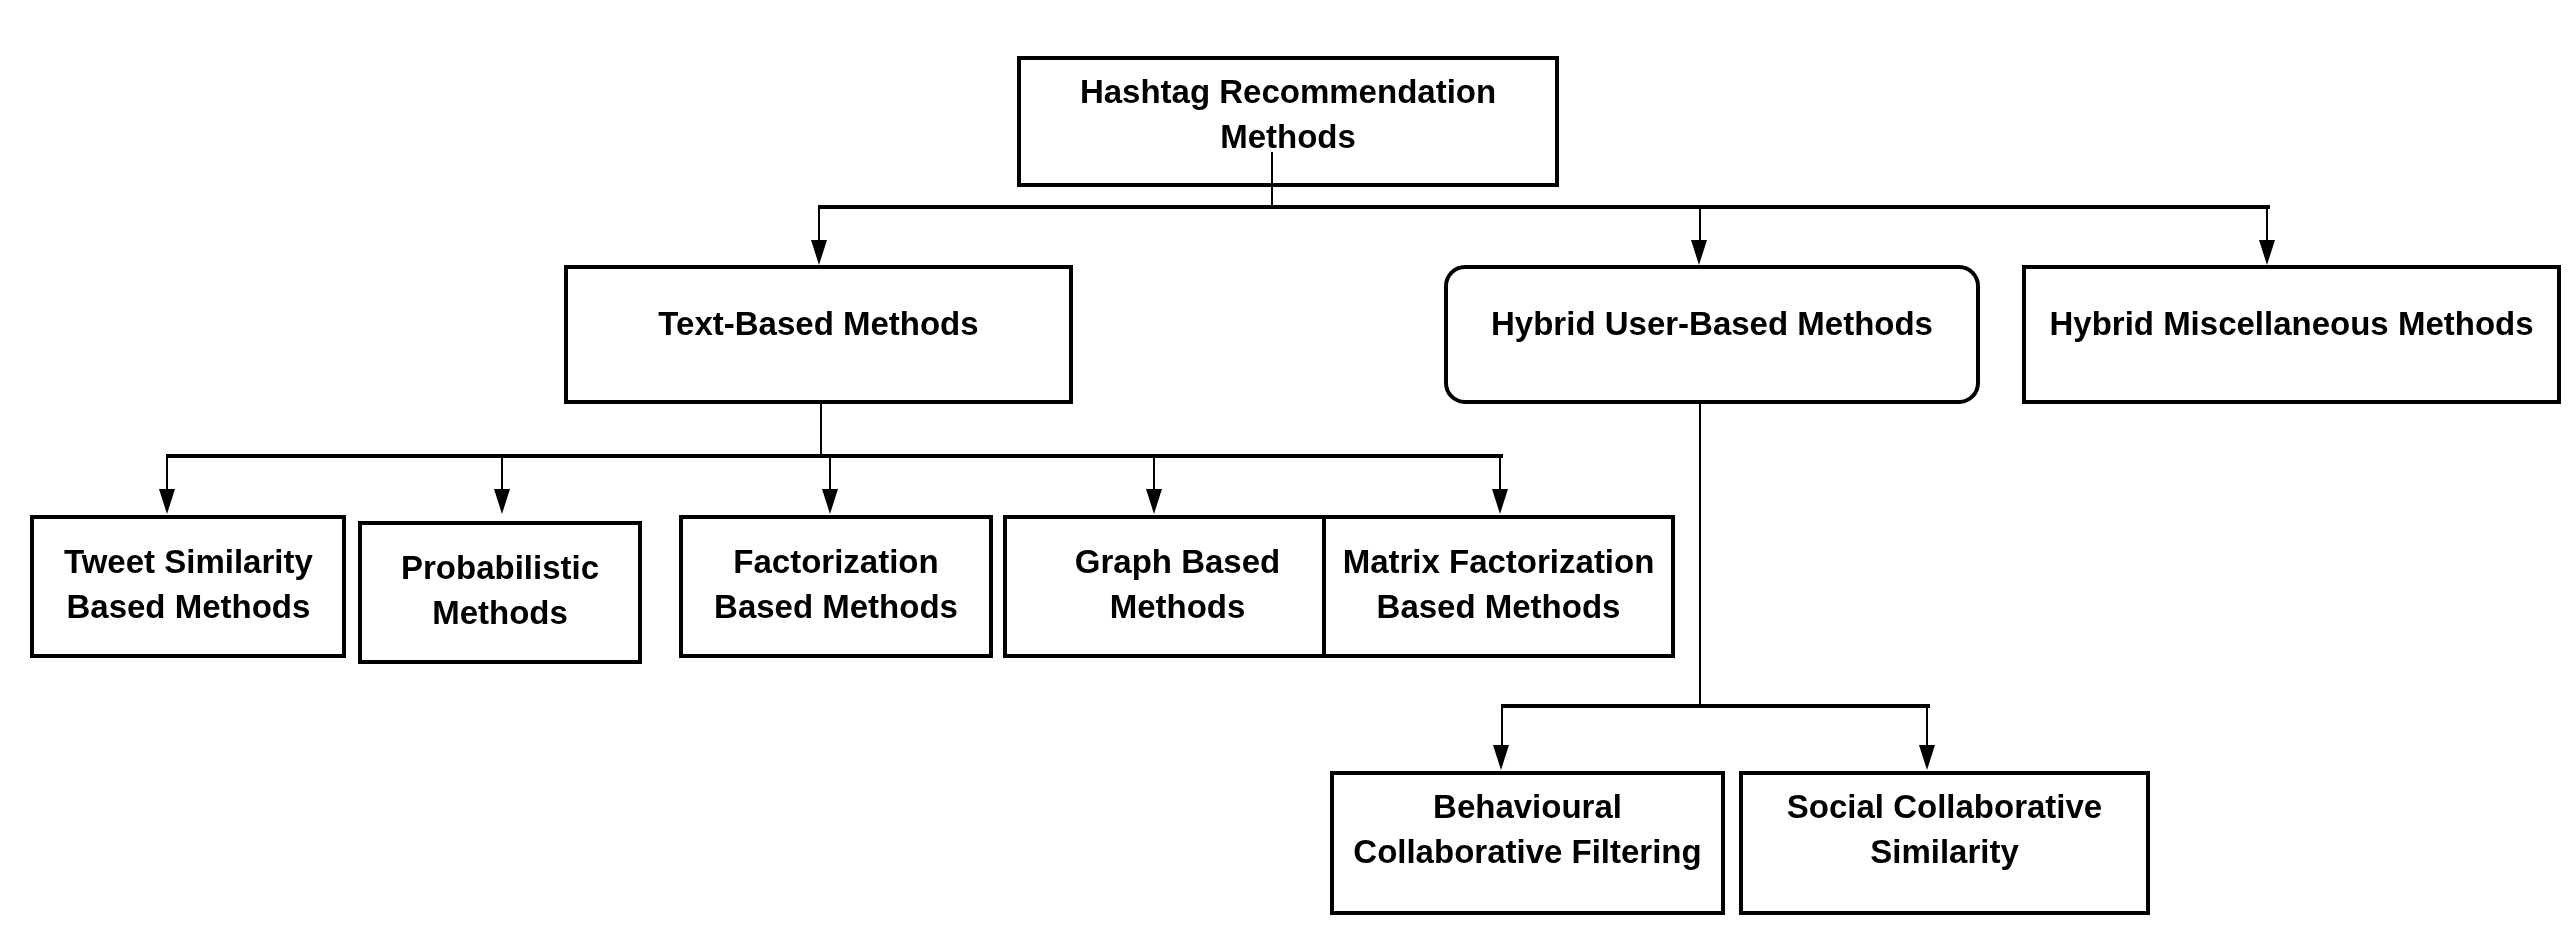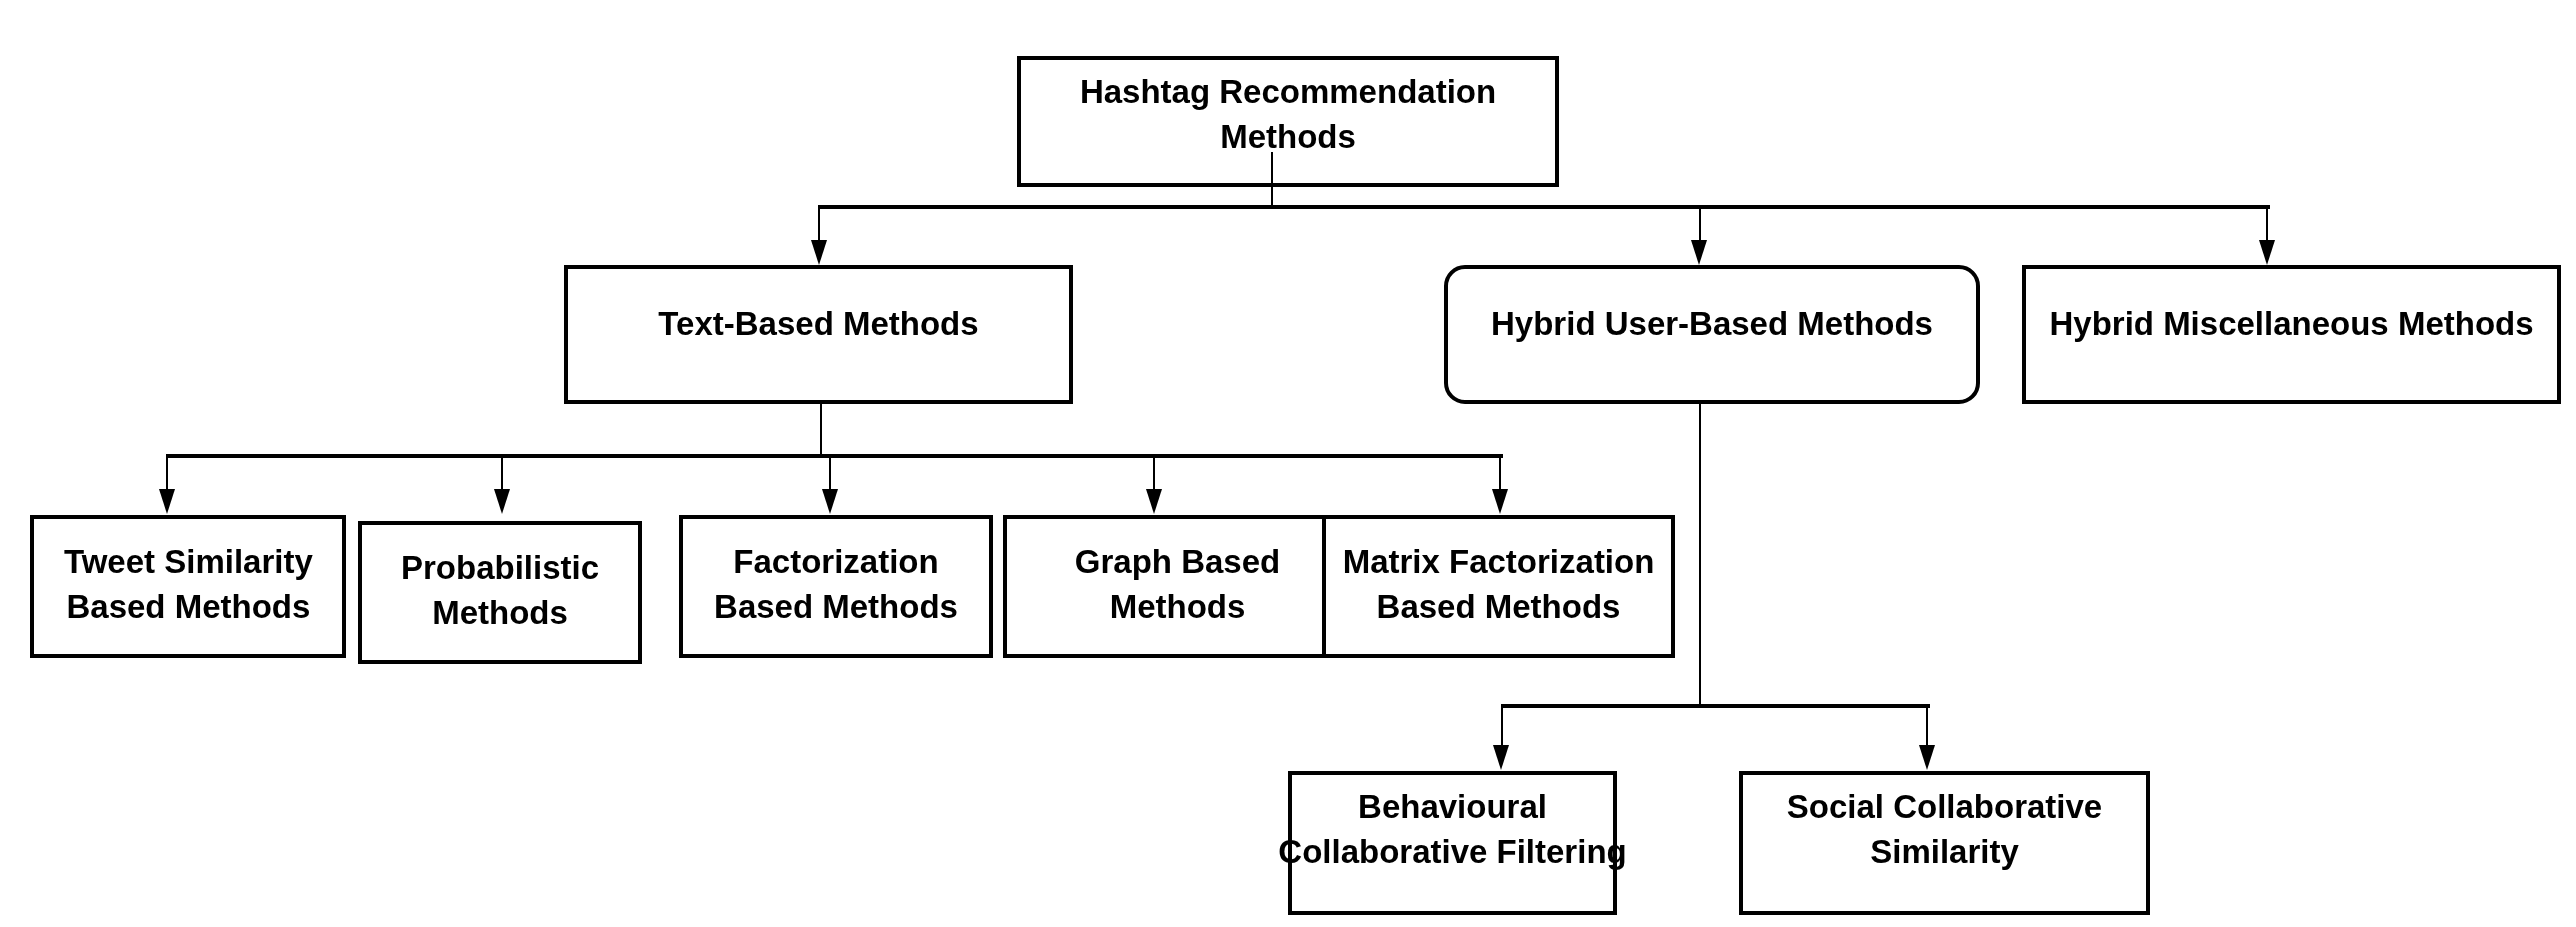--- a/index.html
+++ b/index.html
@@ -136,21 +136,21 @@
 
   <div class="vline" style="left:1699px; top:404px; height:302px;"></div>
   <div class="hbar" style="left:1501px; top:704px; width:429px;"></div>
 
   <div class="vline" style="left:1501px; top:704px; height:44px;"></div>
   <div class="arrow" style="left:1493px; top:745px;"></div>
 
   <div class="vline" style="left:1926px; top:704px; height:44px;"></div>
   <div class="arrow" style="left:1919px; top:745px;"></div>
 
-  <div class="box lvl4" style="left:1288px; top:771px; width:329px; height:144px;">
+  <div class="box lvl4" style="left:1330px; top:771px; width:395px; height:144px;">
     <span class="ln">Behavioural</span>
     <span class="ln">Collaborative Filtering</span>
   </div>
 
   <div class="box lvl4" style="left:1739px; top:771px; width:411px; height:144px;">
     <span class="ln">Social Collaborative</span>
     <span class="ln">Similarity</span>
   </div>
 
 </div>

